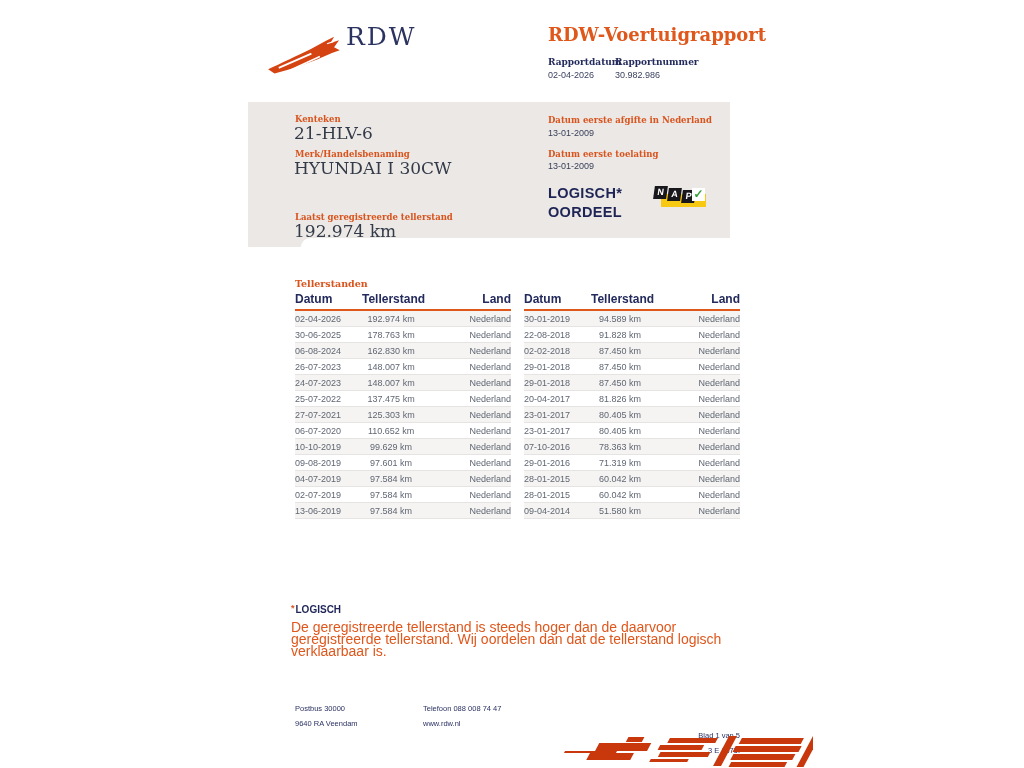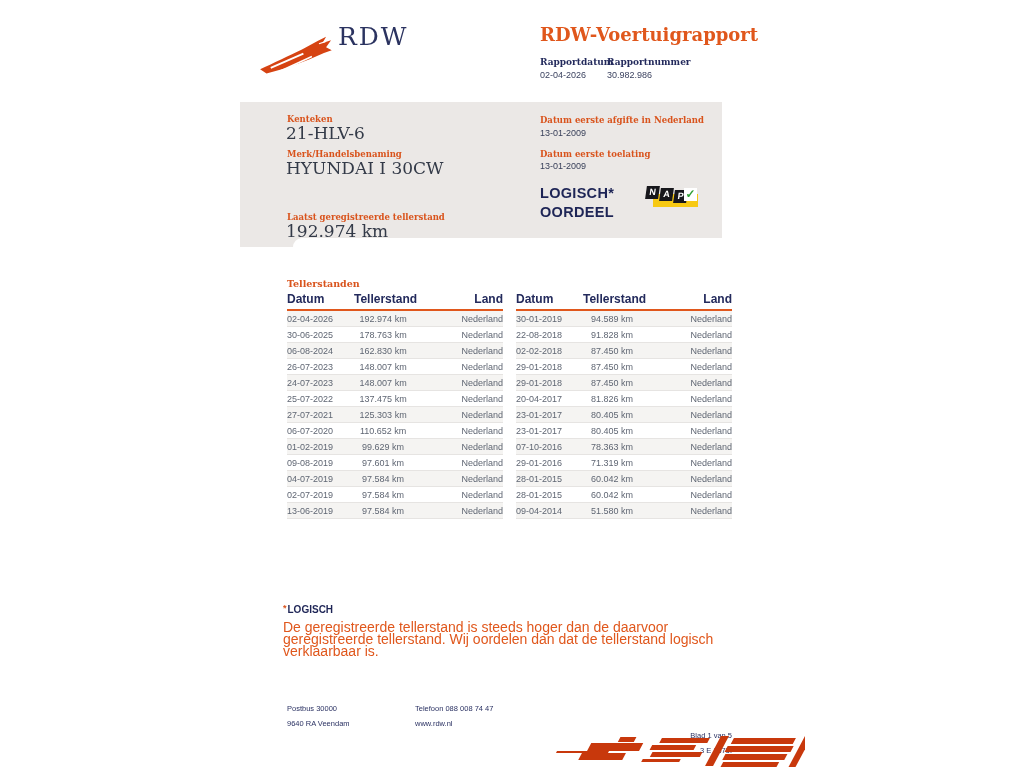--- a/index.html
+++ b/index.html
@@ -1,18 +1,18 @@
 <!DOCTYPE html>
 <html><head>
 <meta charset="utf-8">
 <style>
   * { margin:0; padding:0; box-sizing:border-box; }
   html,body { width:1024px; height:768px; background:#ffffff; overflow:hidden;
     font-family:"Liberation Sans", sans-serif; }
-  .page { position:relative; width:812px; height:768px; background:#fff; }
+  .page { position:relative; width:812px; height:768px; background:#fff;margin-left:8px; }
 
   
   .logo-wrap { position:absolute; left:258px; top:22px; width:200px; height:56px; }
   .logo-eagle { position:absolute; left:0; top:8px; width:78px; height:46px; }
   .logo-text { position:absolute; left:80px; top:0; font-family:"DejaVu Serif", serif;
     font-size:25px; letter-spacing:2px; color:#2b3360; }
 
   .report-title { position:absolute; left:540px; top:24px;
     font-family:"DejaVu Serif", serif; font-weight:bold; font-size:18px; color:#e0571c; }
   .meta-label { position:absolute; font-family:"DejaVu Serif", serif; font-weight:bold;
@@ -177,21 +177,21 @@
             <td class="col-datum">27-07-2021</td>
             <td class="col-tellerstand">125.303 km</td>
             <td class="col-land">Nederland</td>
           </tr>
           <tr>
             <td class="col-datum">06-07-2020</td>
             <td class="col-tellerstand">110.652 km</td>
             <td class="col-land">Nederland</td>
           </tr>
           <tr>
-            <td class="col-datum">01-02-2019</td>
+            <td class="col-datum">10-10-2019</td>
             <td class="col-tellerstand">99.629 km</td>
             <td class="col-land">Nederland</td>
           </tr>
           <tr>
             <td class="col-datum">09-08-2019</td>
             <td class="col-tellerstand">97.601 km</td>
             <td class="col-land">Nederland</td>
           </tr>
           <tr>
             <td class="col-datum">04-07-2019</td>

